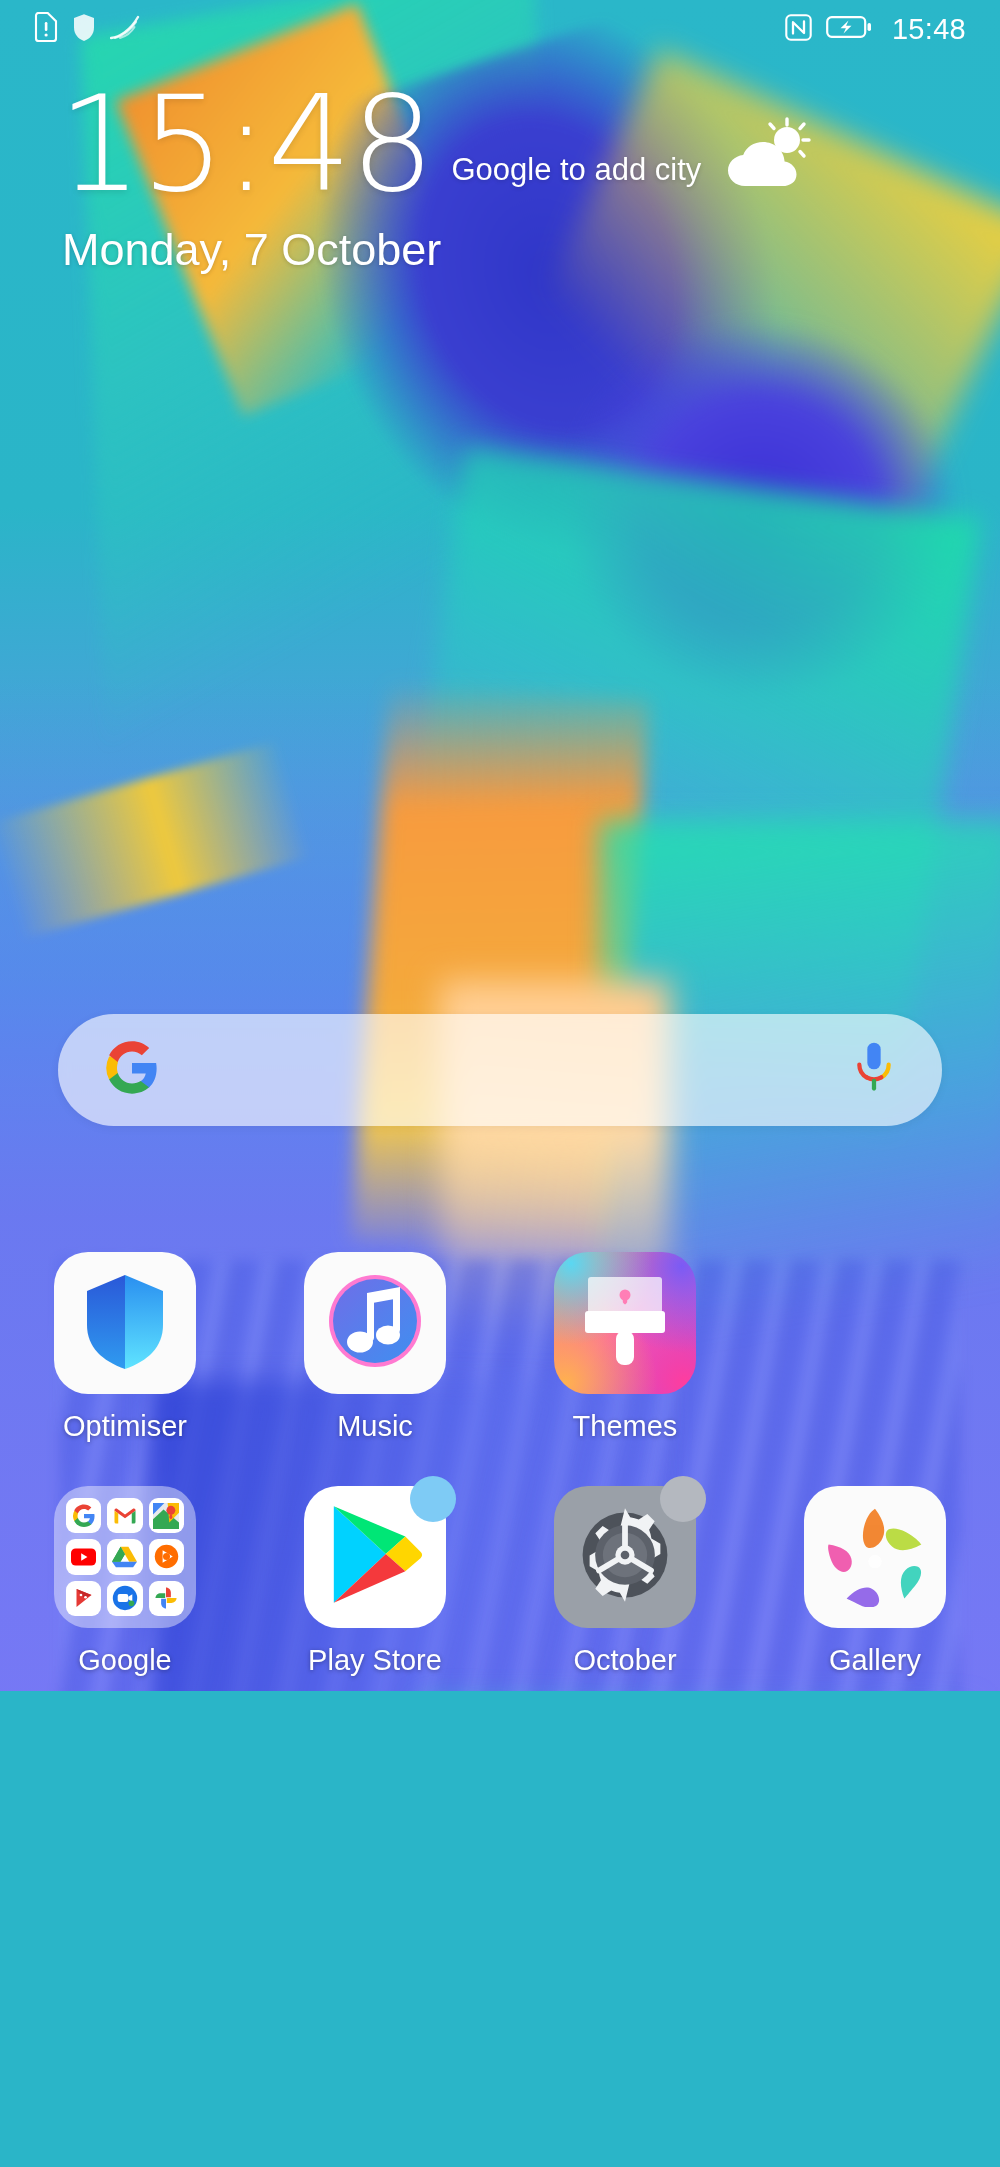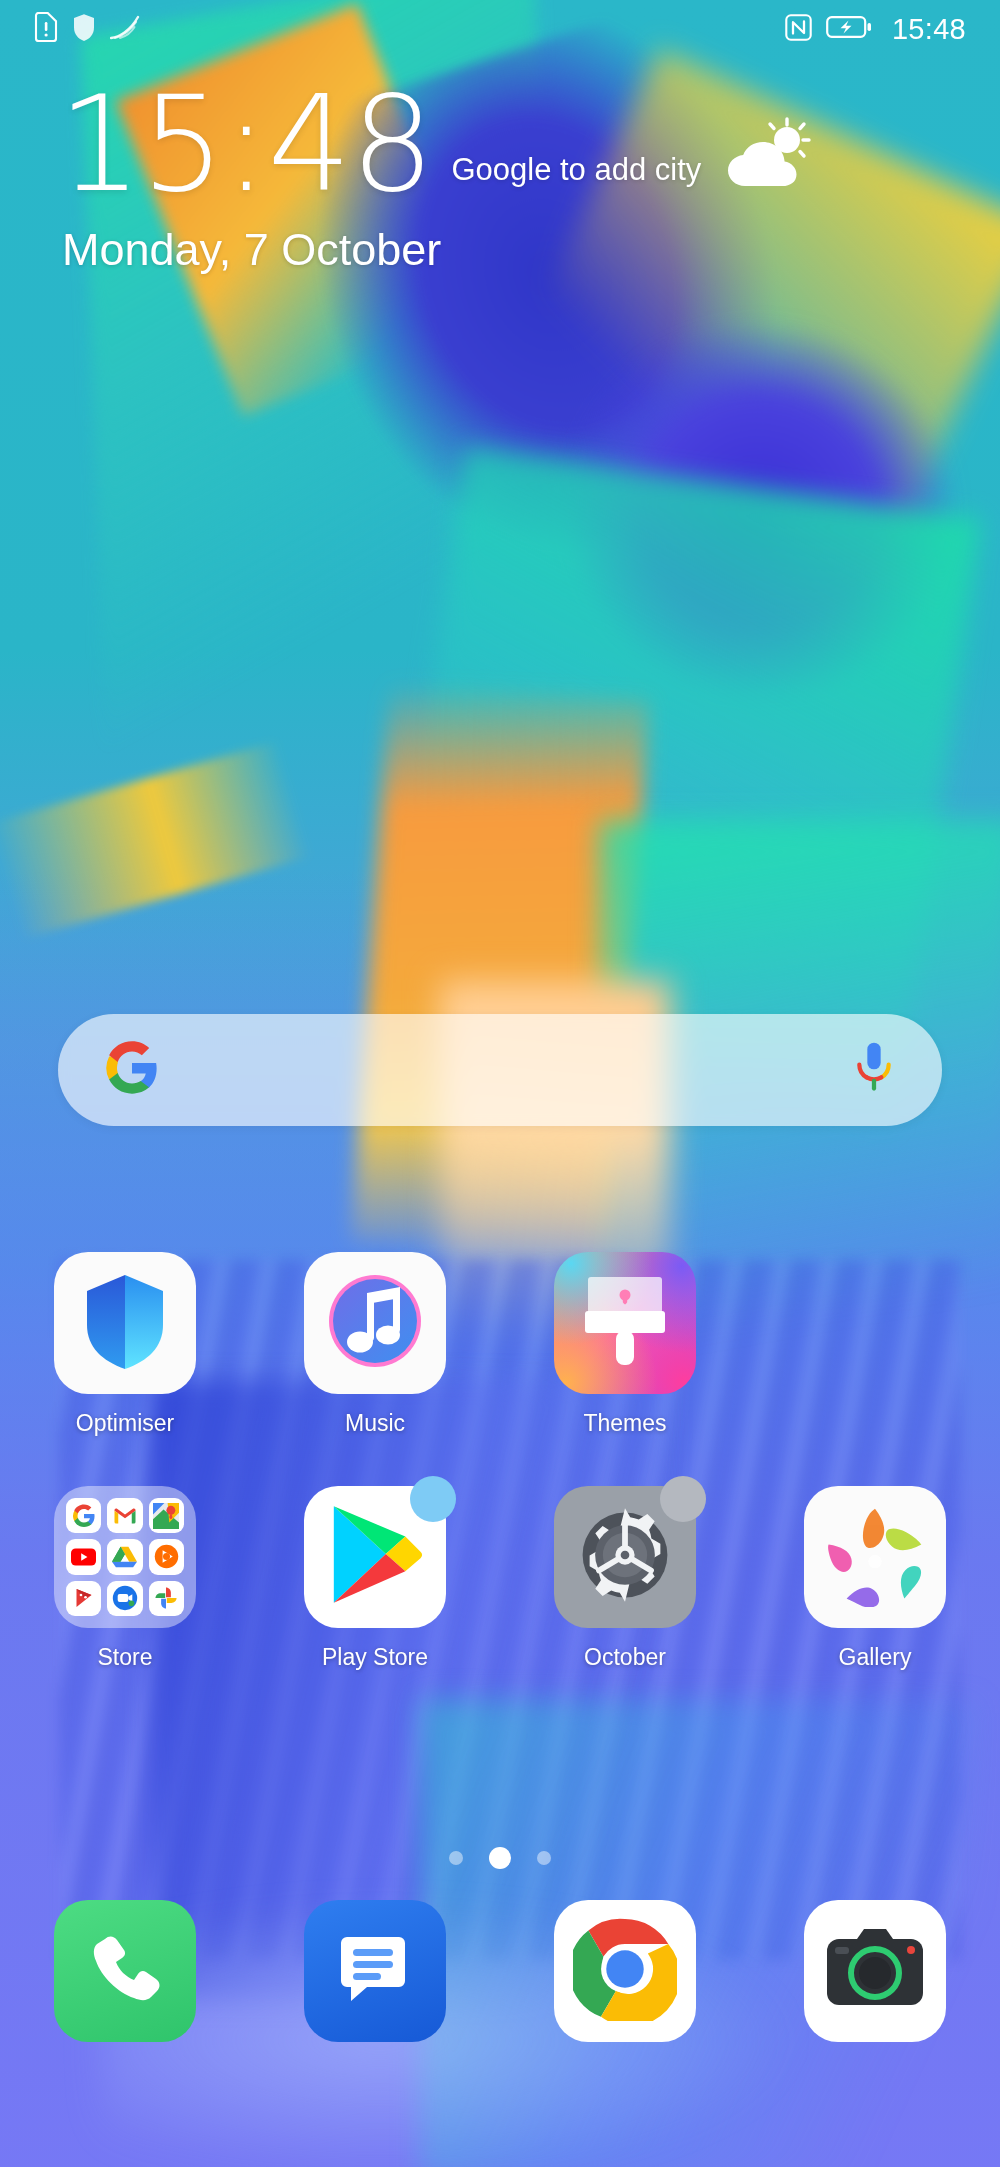--- a/index.html
+++ b/index.html
@@ -7,21 +7,21 @@
   html, body {
     width:1000px; height:2167px;
     font-family:"Liberation Sans", sans-serif;
     overflow:hidden;
     background:#2ab5c8;
   }
 
   
   #screen {
     position:relative;
-    width:1000px; height:2167px;
+    width:1000px; height:1691px;
     overflow:hidden;
   }
   #wallpaper {
     position:absolute; inset:0;
     background:
       
       linear-gradient(to bottom,
         rgba(42,181,200,0) 0%,
         rgba(42,181,200,0) 40%,
         rgba(85,130,235,0.55) 58%,
@@ -195,21 +195,21 @@
     display:flex; align-items:center; justify-content:center;
     overflow:visible;
   }
   .iconinner {
     width:142px; height:142px; border-radius:34px;
     display:flex; align-items:center; justify-content:center;
     overflow:hidden;
   }
   .applabel {
     margin-top:16px;
-    color:#fff; font-size:23px;
+    color:#fff; font-size:29px;
     text-shadow:0 1px 4px rgba(0,0,0,0.35);
     white-space:nowrap;
   }
   .badge {
     position:absolute; right:-10px; top:-10px;
     width:46px; height:46px; border-radius:50%;
   }
   .badge-blue { background:#7ecbf5; }
   .badge-gray { background:#b4b8bf; }
 
@@ -503,21 +503,21 @@
           <div class="minitile">
             <svg width="26" height="26" viewBox="0 0 32 32">
               <path d="M16 3c3.5 0 6 3 6 6.5V15h-6z" fill="#EA4335"></path>
               <path d="M29 16c0 3.5-3 6-6.5 6H17v-6z" fill="#FBBC05"></path>
               <path d="M16 29c-3.5 0-6-3-6-6.5V17h6z" fill="#4285F4"></path>
               <path d="M3 16c0-3.5 3-6 6.5-6H15v6z" fill="#34A853"></path>
             </svg>
           </div>
         </div>
       </div>
-      <div class="applabel">Store</div>
+      <div class="applabel">Google</div>
     </div>
 
     <div class="appcell">
       <div class="iconbox">
         <div class="iconinner" style="background:#ffffff;">
           <span>
             <svg width="96" height="104" viewBox="0 0 88 96">
               <path d="M6 3 54 47 6 92z" fill="#00D2FF"></path>
               <path d="M6 3 54 47 72 31z" fill="#00E676"></path>
               <path d="M72 31 86 45c2 2 2 4 0 6L72 63 54 47z" fill="#FFD600"></path>

